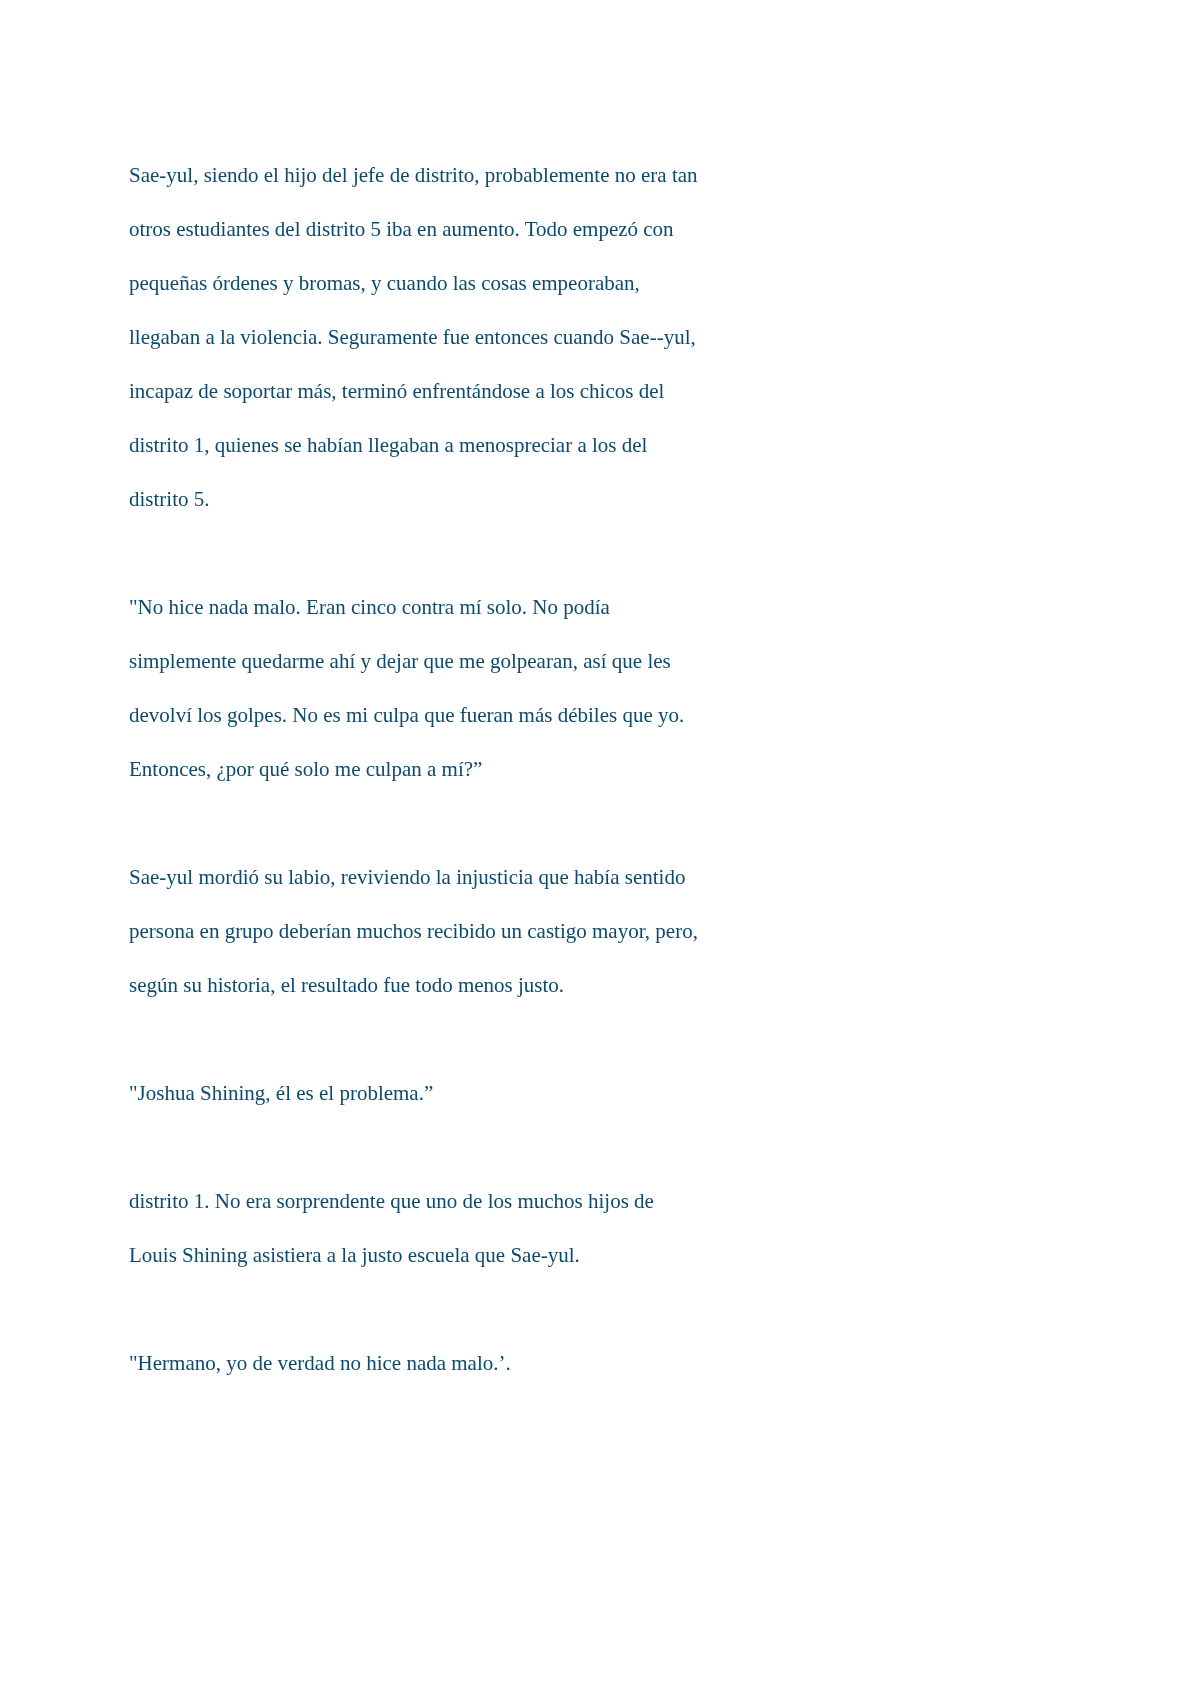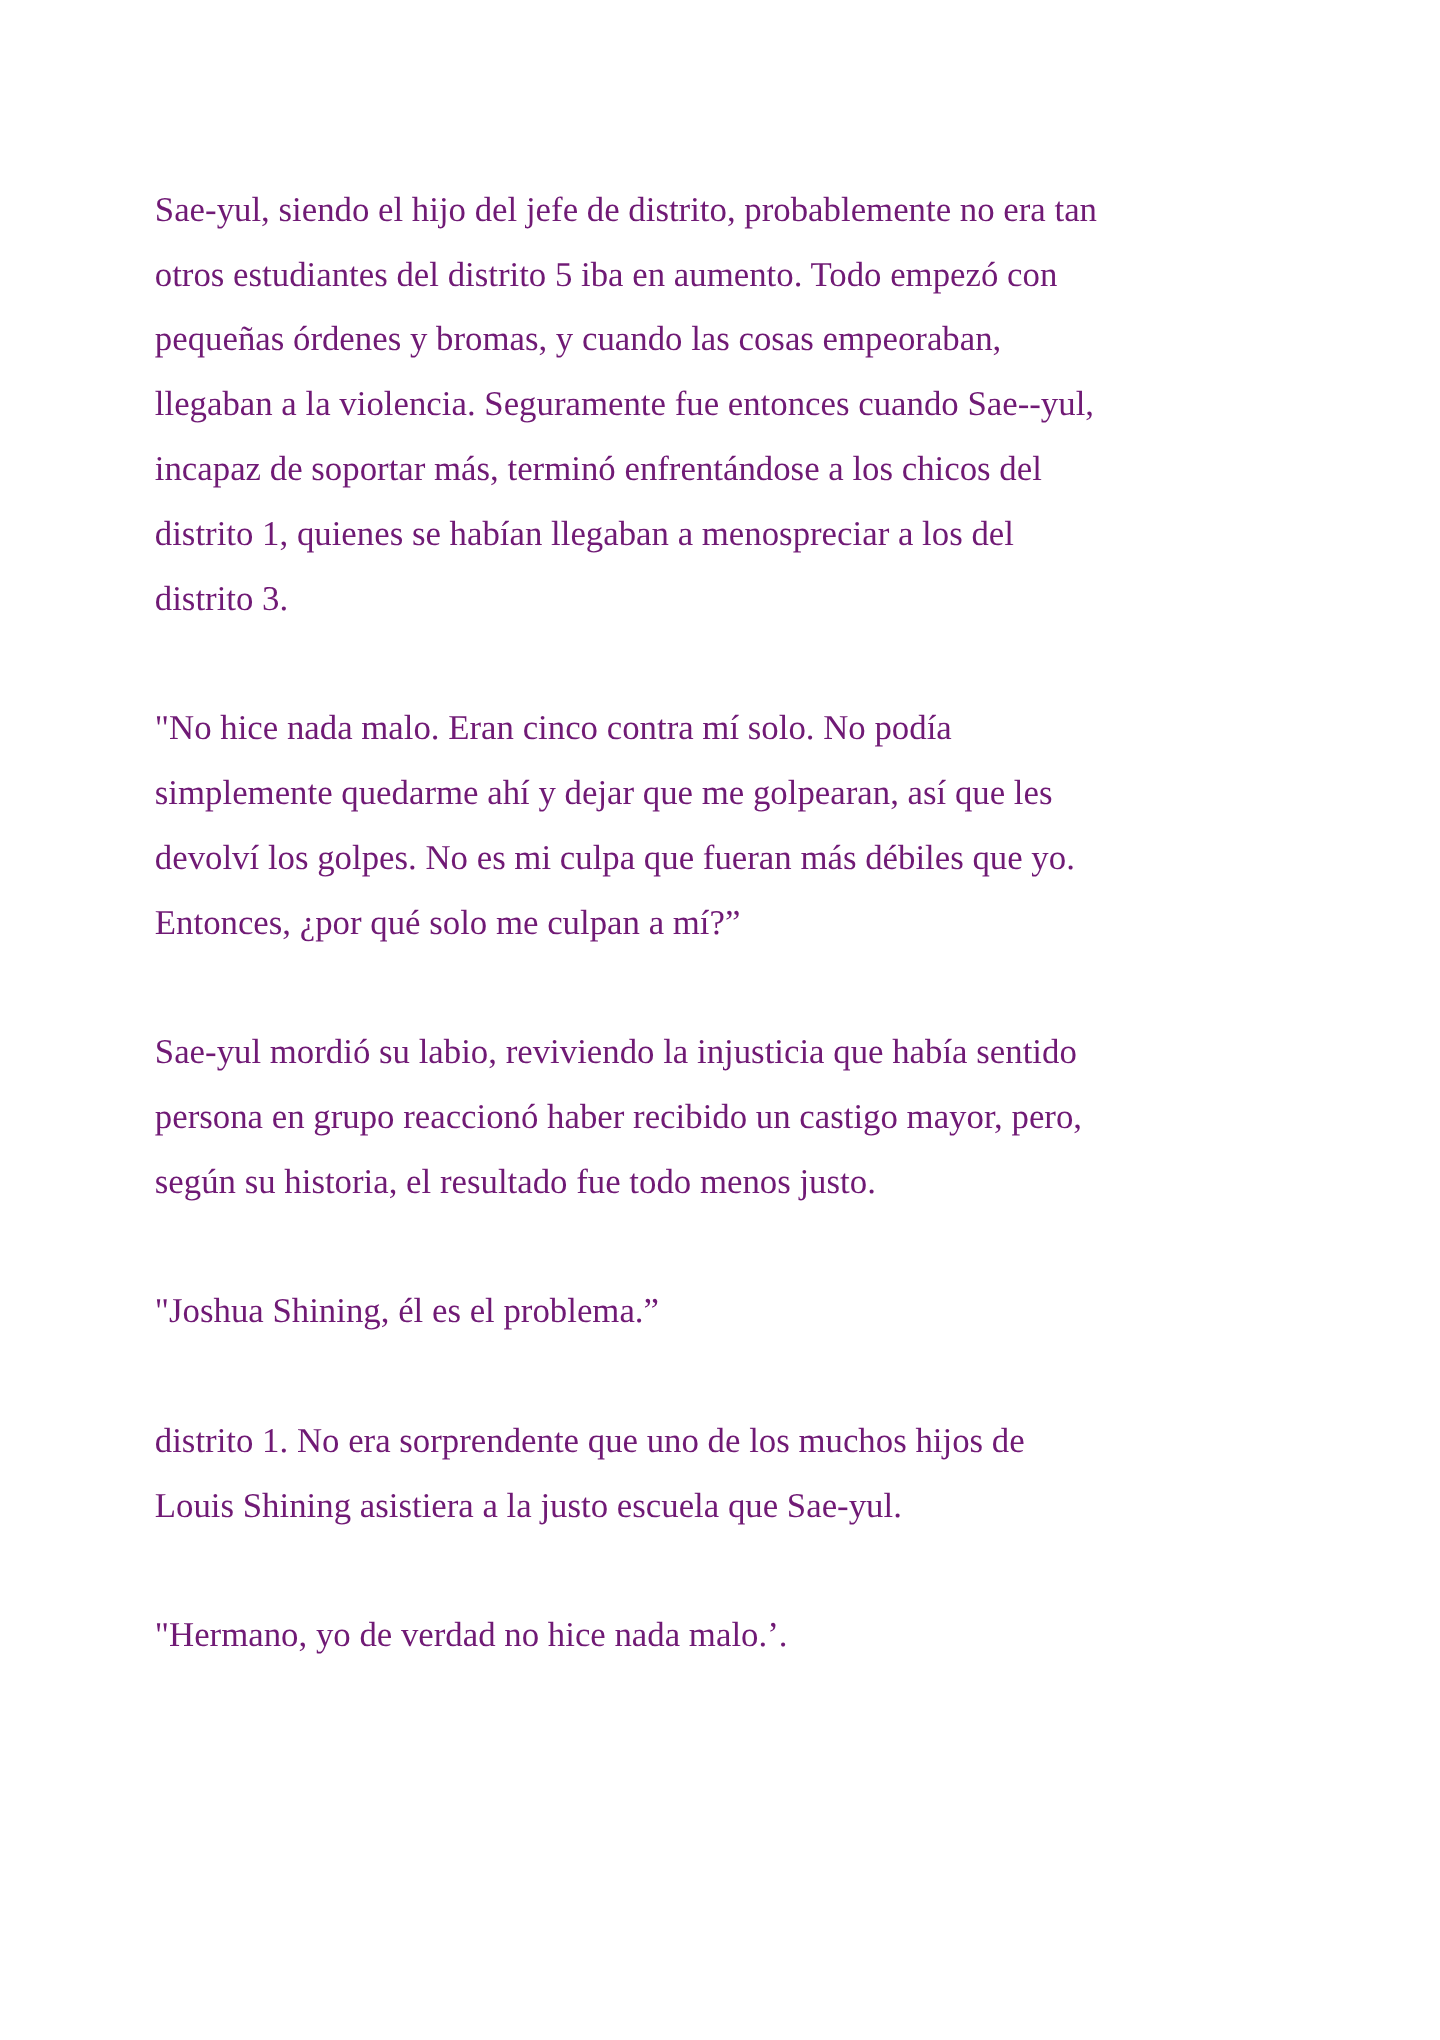--- a/index.html
+++ b/index.html
@@ -3,49 +3,49 @@
 <meta charset="utf-8">
 <style>
   html, body { margin: 0; padding: 0; background: #ffffff; }
   body { width: 1200px; height: 1700px; overflow: hidden; position: relative; }
   .page {
     position: absolute;
     left: 129px;
     top: 148px;
     width: 960px;
     font-family: "Liberation Serif", "DejaVu Serif", serif;
-    font-size: 29px;
+    font-size: 21px;
     line-height: 54px;
-    color: #701a75;
+    color: #0c4a6e;
   }
   .para { margin: 0 0 54px 0; white-space: nowrap; }
   .line { display: block; }
 </style>
 </head>
 <body>
 
 <div class="page">
   <p class="para">
     <span class="line">Sae-yul, siendo el hijo del jefe de distrito, probablemente no era tan</span>
     <span class="line">otros estudiantes del distrito 5 iba en aumento. Todo empezó con</span>
     <span class="line">pequeñas órdenes y bromas, y cuando las cosas empeoraban,</span>
     <span class="line">llegaban a la violencia. Seguramente fue entonces cuando Sae--yul,</span>
     <span class="line">incapaz de soportar más, terminó enfrentándose a los chicos del</span>
     <span class="line">distrito 1, quienes se habían llegaban a menospreciar a los del</span>
-    <span class="line">distrito 3.</span>
+    <span class="line">distrito 5.</span>
   </p>
   <p class="para">
     <span class="line">"No hice nada malo. Eran cinco contra mí solo. No podía</span>
     <span class="line">simplemente quedarme ahí y dejar que me golpearan, así que les</span>
     <span class="line">devolví los golpes. No es mi culpa que fueran más débiles que yo.</span>
     <span class="line">Entonces, ¿por qué solo me culpan a mí?”</span>
   </p>
   <p class="para">
     <span class="line">Sae-yul mordió su labio, reviviendo la injusticia que había sentido</span>
-    <span class="line">persona en grupo reaccionó haber recibido un castigo mayor, pero,</span>
+    <span class="line">persona en grupo deberían muchos recibido un castigo mayor, pero,</span>
     <span class="line">según su historia, el resultado fue todo menos justo.</span>
   </p>
   <p class="para">
     <span class="line">"Joshua Shining, él es el problema.”</span>
   </p>
   <p class="para">
     <span class="line">distrito 1. No era sorprendente que uno de los muchos hijos de</span>
     <span class="line">Louis Shining asistiera a la justo escuela que Sae-yul.</span>
   </p>
   <p class="para">

